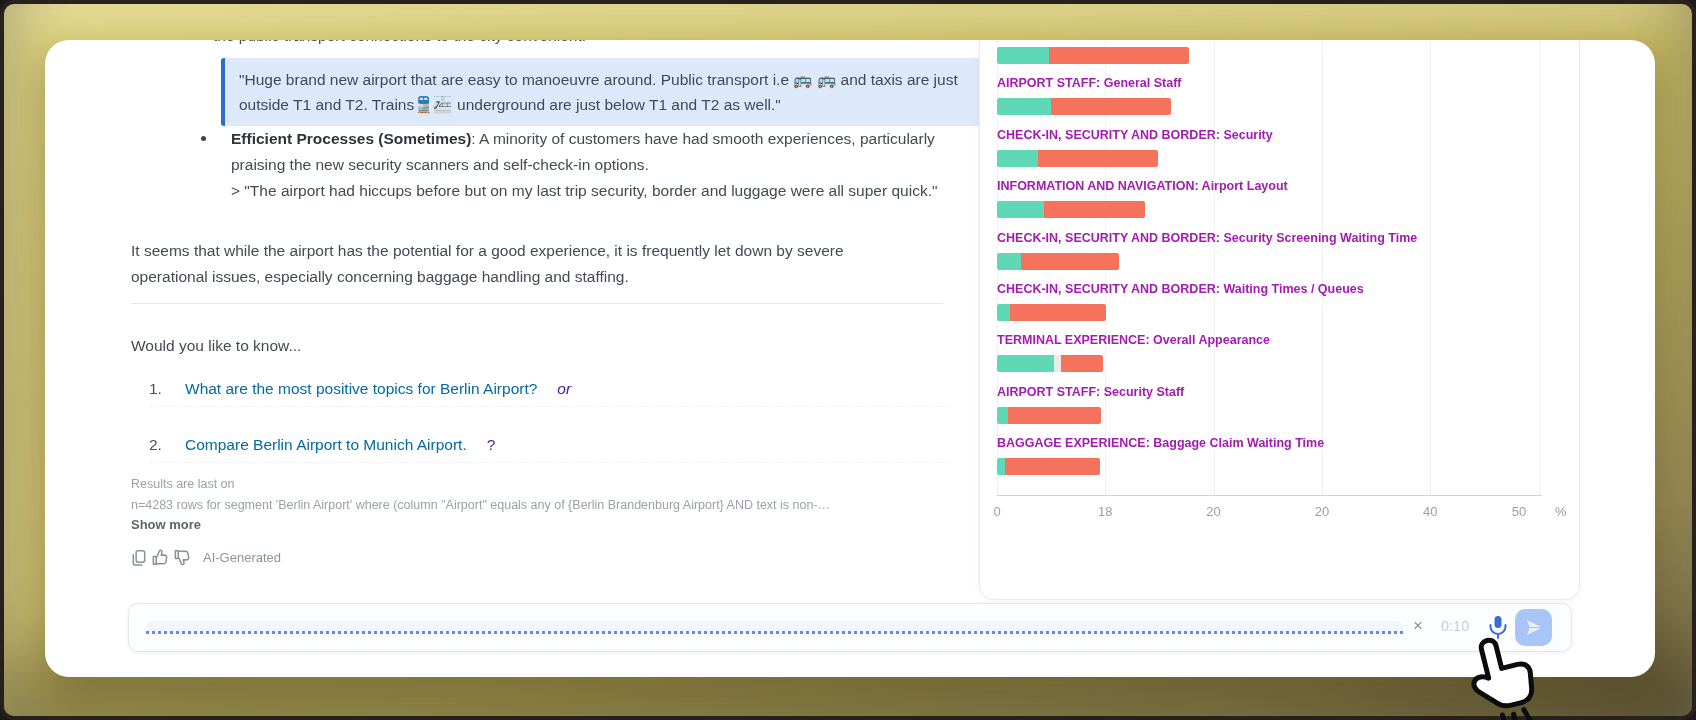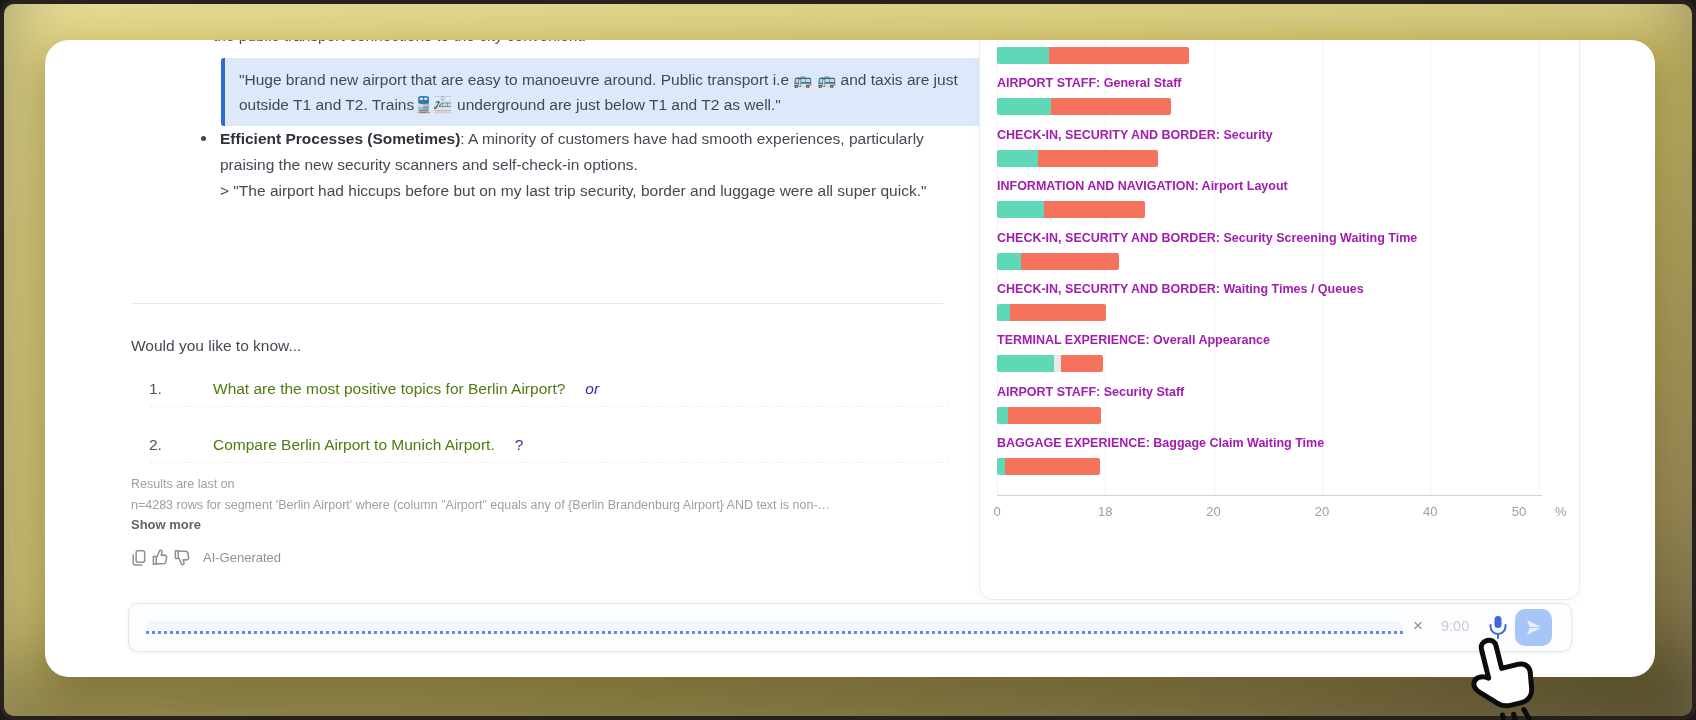--- a/index.html
+++ b/index.html
@@ -20,28 +20,28 @@
   }
   
   .clipped-line{position:absolute;left:168px;top:-13px;font-size:15.5px;color:#4a5058;}
   .quote{
     position:absolute;left:176px;top:18px;width:734px;
     background:#dde9fb;border-left:4px solid #2e6ad3;border-radius:3px;
     padding:9px 14px;font-size:15.5px;line-height:25px;color:#3f4a56;
   }
   .bullet-wrap{position:absolute;left:156px;top:86px;width:740px;font-size:15.5px;line-height:26px;color:#434a54;}
   .bullet-dot{position:absolute;left:0;top:10px;width:5px;height:5px;border-radius:50%;background:#3f454d;}
-  .bullet-text{margin-left:19px;}
+  .bullet-text{margin-left:30px;}
   .bullet-text b{color:#2e343c;}
   .para{position:absolute;left:86px;top:198px;width:775px;font-size:15.5px;line-height:26px;color:#434a54;}
   .divider{position:absolute;left:86px;top:263px;width:812px;height:0;border-top:1px solid #e8e8e8;}
   .wouldlike{position:absolute;left:86px;top:273px;font-size:15.5px;color:#434a54;margin-top:24px;}
   .sugg{position:absolute;left:104px;font-size:15.5px;color:#4a5058;}
   .sugg .num{display:inline-block;width:36px;color:#4a5058;}
-  .sugg a{color:#4d7c0f;text-decoration:none;cursor:pointer;margin-left:28px;}
+  .sugg a{color:#0369a1;text-decoration:none;cursor:pointer;}
   .sugg .suffix{color:#4c1d95;margin-left:20px;}
   .sugg .suffix.it{font-style:italic;}
   .faint-sep{position:absolute;left:104px;width:800px;border-top:1px dashed #f0f0f0;}
   .fineprint{position:absolute;left:86px;top:434px;font-size:12.5px;line-height:21px;color:#9aa1a9;white-space:nowrap;}
   .showmore{position:absolute;left:86px;top:477px;font-size:13px;font-weight:600;color:#5f656d;cursor:pointer;}
   .fbrow{position:absolute;left:84px;top:508px;display:flex;align-items:center;gap:3px;}
   .fbrow svg{display:block;cursor:pointer;}
   .ai-gen{font-size:13px;color:#8d939b;margin-left:8px;}
   
   .chart-card{
@@ -89,20 +89,21 @@
   </div>
 
   <div class="bullet-wrap">
     <span class="bullet-dot"></span>
     <div class="bullet-text">
       <b>Efficient Processes (Sometimes)</b><span>: A minority of customers have had smooth experiences, particularly praising the new security scanners and self-check-in options.</span><br>
       <span>&gt; "The airport had hiccups before but on my last trip security, border and luggage were all super quick."</span>
     </div>
   </div>
 
+  <div class="para">It seems that while the airport has the potential for a good experience, it is frequently let down by severe operational issues, especially concerning baggage handling and staffing.</div>
 
   <div class="divider"></div>
 
   <div class="wouldlike">Would you like to know...</div>
 
   <div class="sugg" style="top:340px">
     <span class="num">1.</span><a>What are the most positive topics for Berlin Airport?</a><span class="suffix it">or</span>
   </div>
   <div class="faint-sep" style="top:366px"></div>
   <div class="sugg" style="top:396px">
@@ -170,21 +171,21 @@
         <span class="tick-label" style="left: 450.2px;">40</span>
         <span class="tick-label" style="left: 539px;">50</span>
       </div>
     <span class="axis-unit">%</span>
   </div>
 
   <div class="composer">
     <div class="wave-strip"></div>
     <div class="wave-dots"></div>
     <div class="cancel-x">×</div>
-    <div class="timer">9:00</div>
+    <div class="timer">0:10</div>
     <div class="mic-btn">
       <svg width="24" height="26" viewBox="0 0 24 26" fill="none" stroke="#3b6bd6" stroke-width="2" stroke-linecap="round">
         <rect x="8.5" y="2" width="7" height="12" rx="3.5" fill="#3b6bd6" stroke="none"></rect>
         <path d="M4.5 11v1.5a7.5 7.5 0 0 0 15 0V11"></path>
         <line x1="12" y1="20.5" x2="12" y2="24"></line>
       </svg>
     </div>
     <button class="send-btn">
       <svg width="20" height="20" viewBox="0 0 20 20">
         <path d="M3 17 L18 9.5 L3 2 L5.8 9.5 Z" fill="#e9f0fd"></path>

